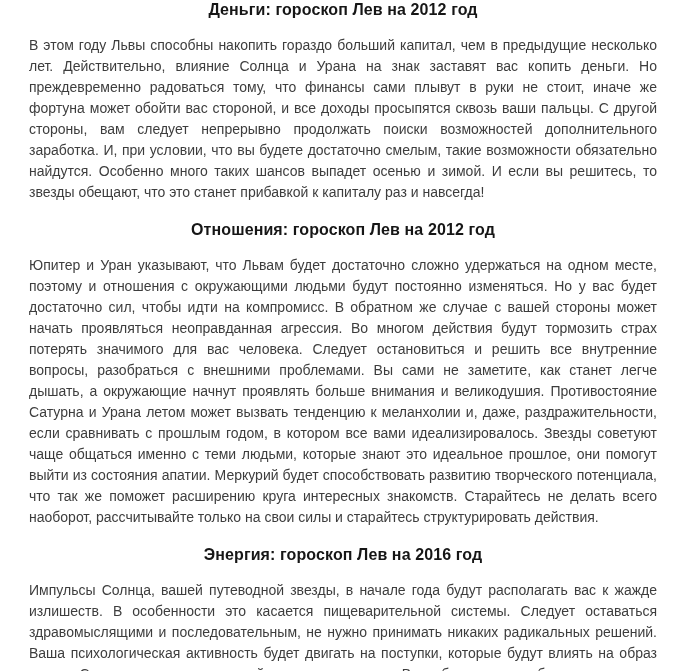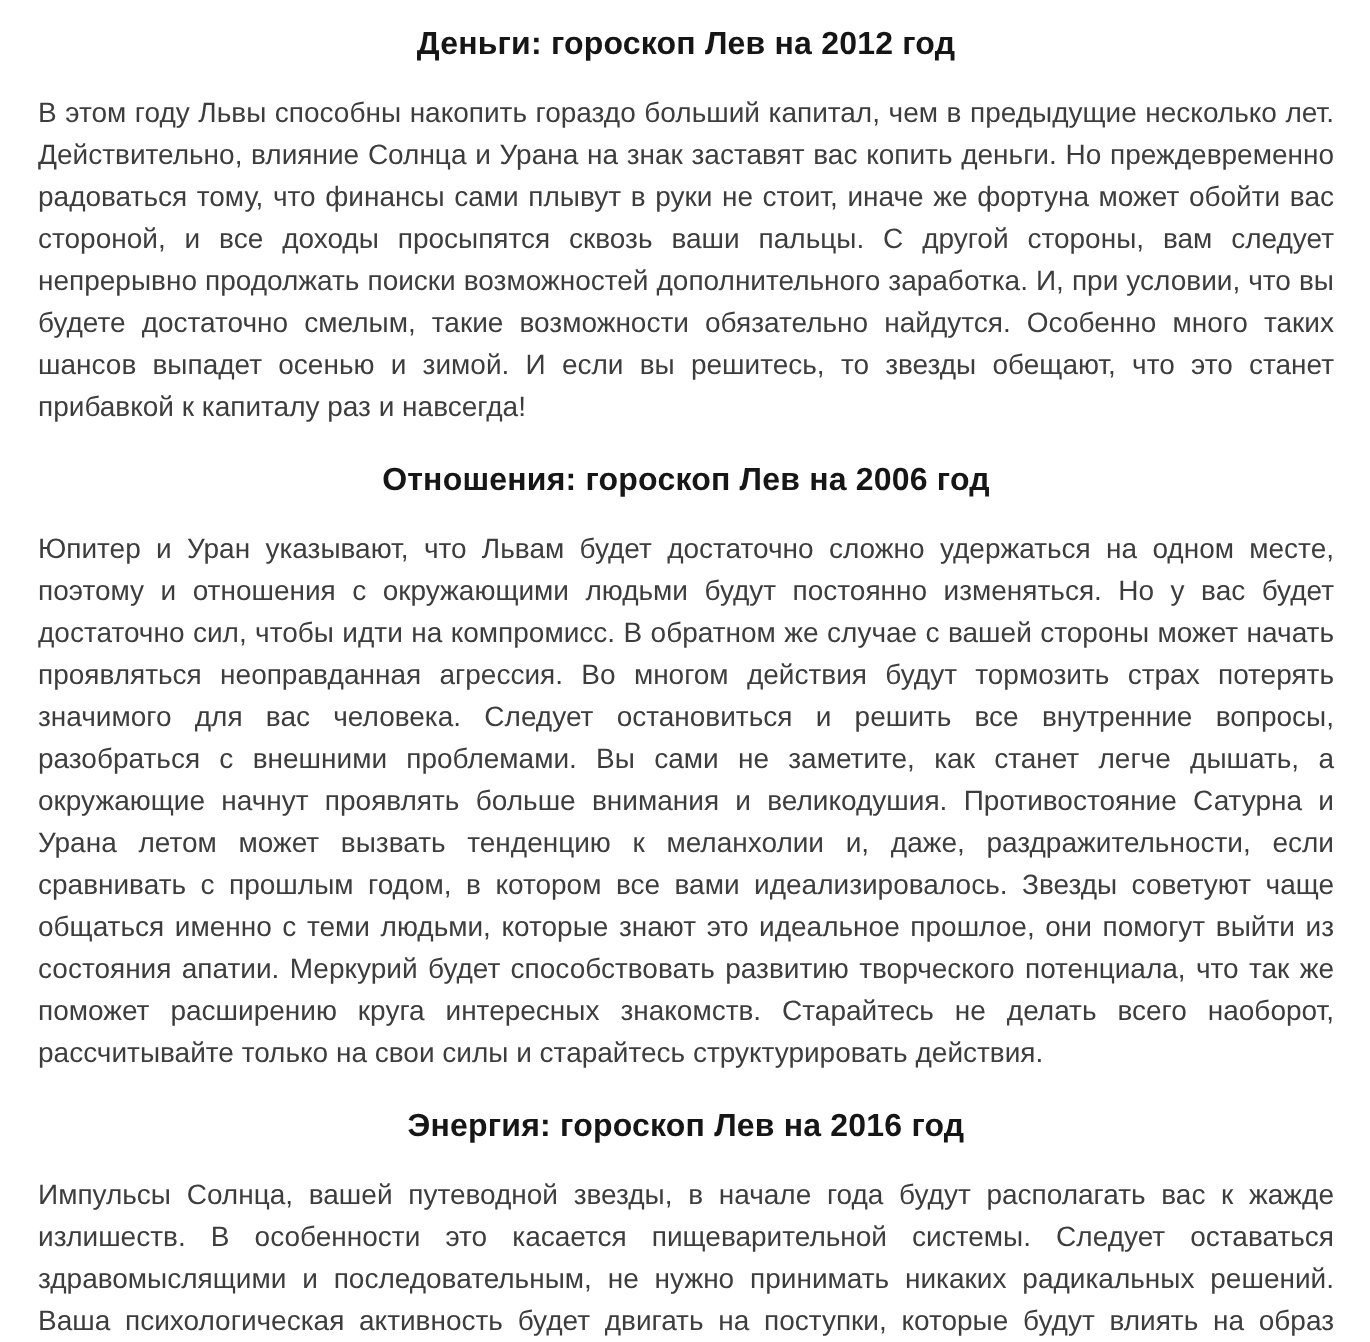--- a/index.html
+++ b/index.html
@@ -20,42 +20,42 @@
   .section-title {
     margin: 17px 0 13px 0;
     font-size: 16px;
     line-height: 20px;
     font-weight: 700;
     text-align: center;
     color: #161616;
     letter-spacing: 0.1px;
   }
   .section:first-child .section-title {
-    margin-top: 13px;
+    margin-top: 0;
   }
   .section-body {
-    margin: 5px;
+    margin: 15px;
     font-size: 14px;
     line-height: 21px;
     text-align: justify;
     color: #3d3d3d;
   }
 </style>
 </head>
 <body>
 
 <div class="page">
 
   <div class="section">
     <h2 class="section-title">Деньги: гороскоп Лев на 2012 год</h2>
     <p class="section-body">В этом году Львы способны накопить гораздо больший капитал, чем в предыдущие несколько лет. Действительно, влияние Солнца и Урана на знак заставят вас копить деньги. Но преждевременно радоваться тому, что финансы сами плывут в руки не стоит, иначе же фортуна может обойти вас стороной, и все доходы просыпятся сквозь ваши пальцы. С другой стороны, вам следует непрерывно продолжать поиски возможностей дополнительного заработка. И, при условии, что вы будете достаточно смелым, такие возможности обязательно найдутся. Особенно много таких шансов выпадет осенью и зимой. И если вы решитесь, то звезды обещают, что это станет прибавкой к капиталу раз и навсегда!</p>
   </div>
 
   <div class="section">
-    <h2 class="section-title">Отношения: гороскоп Лев на 2006 год</h2>
+    <h2 class="section-title">Отношения: гороскоп Лев на 2012 год</h2>
     <p class="section-body">Юпитер и Уран указывают, что Львам будет достаточно сложно удержаться на одном месте, поэтому и отношения с окружающими людьми будут постоянно изменяться. Но у вас будет достаточно сил, чтобы идти на компромисс. В обратном же случае с вашей стороны может начать проявляться неоправданная агрессия. Во многом действия будут тормозить страх потерять значимого для вас человека. Следует остановиться и решить все внутренние вопросы, разобраться с внешними проблемами. Вы сами не заметите, как станет легче дышать, а окружающие начнут проявлять больше внимания и великодушия. Противостояние Сатурна и Урана летом может вызвать тенденцию к меланхолии и, даже, раздражительности, если сравнивать с прошлым годом, в котором все вами идеализировалось. Звезды советуют чаще общаться именно с теми людьми, которые знают это идеальное прошлое, они помогут выйти из состояния апатии. Меркурий будет способствовать развитию творческого потенциала, что так же поможет расширению круга интересных знакомств. Старайтесь не делать всего наоборот, рассчитывайте только на свои силы и старайтесь структурировать действия.</p>
   </div>
 
   <div class="section">
     <h2 class="section-title">Энергия: гороскоп Лев на 2016 год</h2>
     <p class="section-body">Импульсы Солнца, вашей путеводной звезды, в начале года будут располагать вас к жажде излишеств. В особенности это касается пищеварительной системы. Следует оставаться здравомыслящими и последовательным, не нужно принимать никаких радикальных решений. Ваша психологическая активность будет двигать на поступки, которые будут влиять на образ жизни. С мая ваш энергетический уровень усилится. В особенности это будет заметно по желанию к физическим нагрузкам. Вы вступите в идеальное время для подготовки к соревнованиям, сможете привести себя в тонус, или заняться своей спиной, в конце - концов. К последним 3-м месяцам года вы полностью придете в форму, и будете чувствовать себя отлично. Главное - заботиться о своем сне.</p>
   </div>
 
 </div>
 

